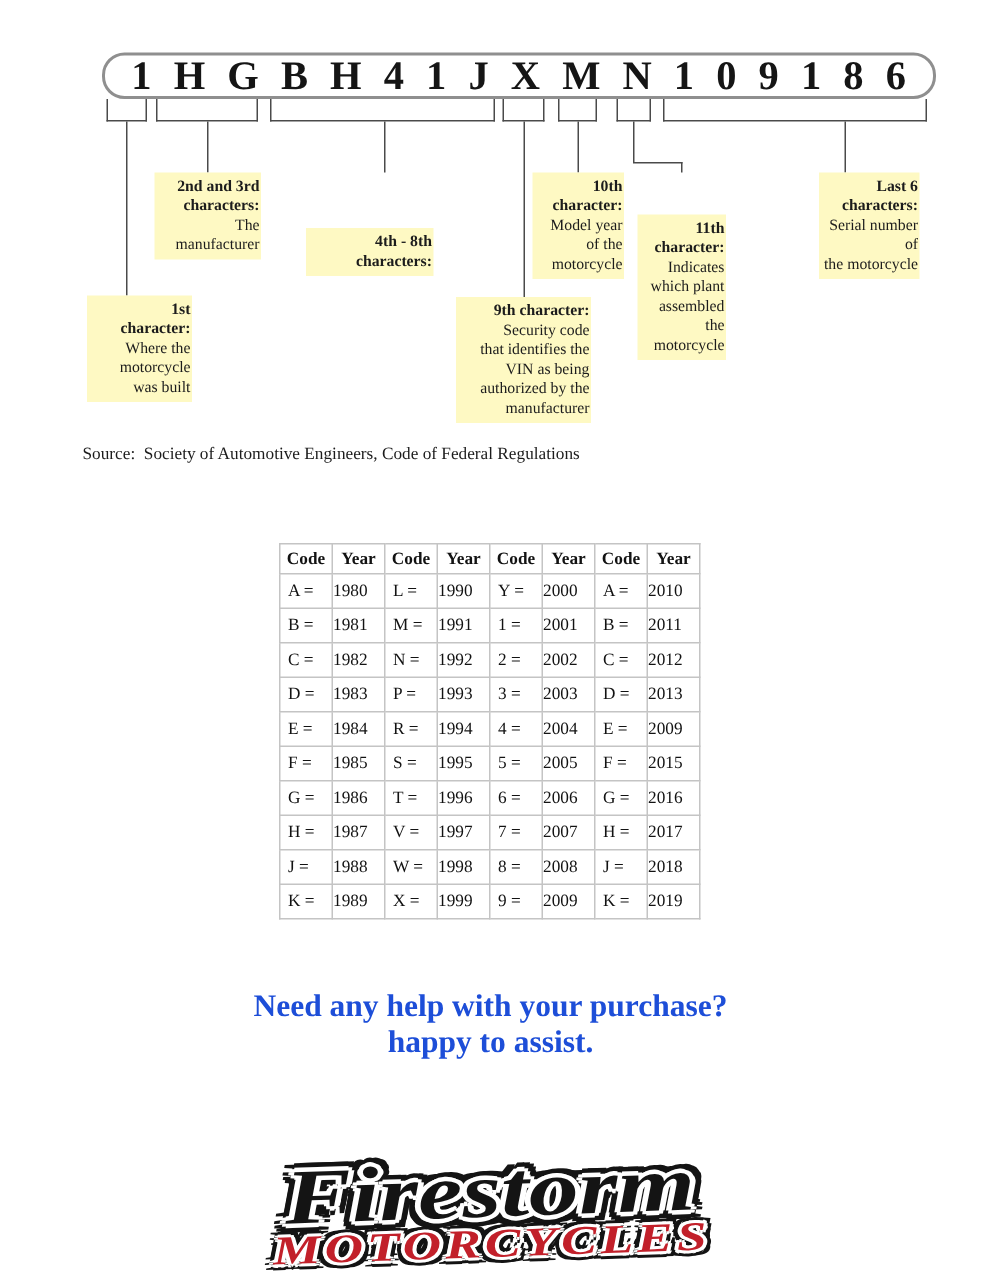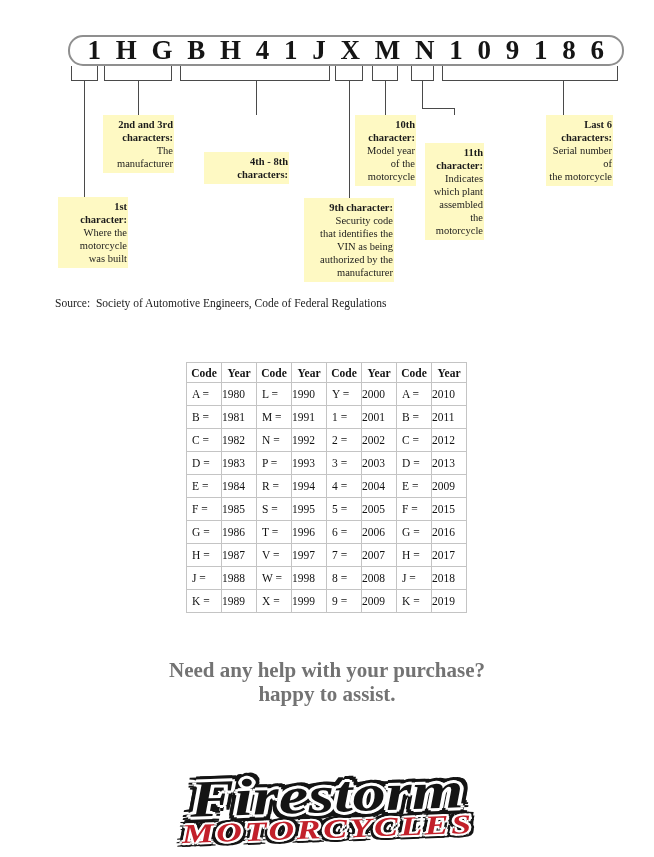--- a/index.html
+++ b/index.html
@@ -44,21 +44,21 @@
     text-align:center;padding:0;box-sizing:border-box;margin-top:20px;
   }
   .year-table td{
     width:35px;height:23px;border:1px solid #c4c4c4;padding:0;box-sizing:border-box;
   }
   .year-table td.code{text-align:left;padding-left:5px;}
   .year-table td.year{text-align:left;padding-right:3px;}
   
   .help-block{
     position:absolute;left:0;top:658px;width:654px;text-align:center;
-    font-weight:bold;font-size:21px;line-height:24px;color:#737373;
+    font-weight:bold;font-size:21px;line-height:24px;color:#1d4ed8;
   }
   
   .logo{
     position:absolute;top:769px;left:50%;
     transform:translateX(-50%) rotate(-2deg);text-align:center;white-space:nowrap;
   }
   .logo-main{
     font-style:italic;font-weight:bold;font-size:52px;line-height:52px;color:#141414;
     transform:scaleX(1.28);transform-origin:center;
     text-shadow:

